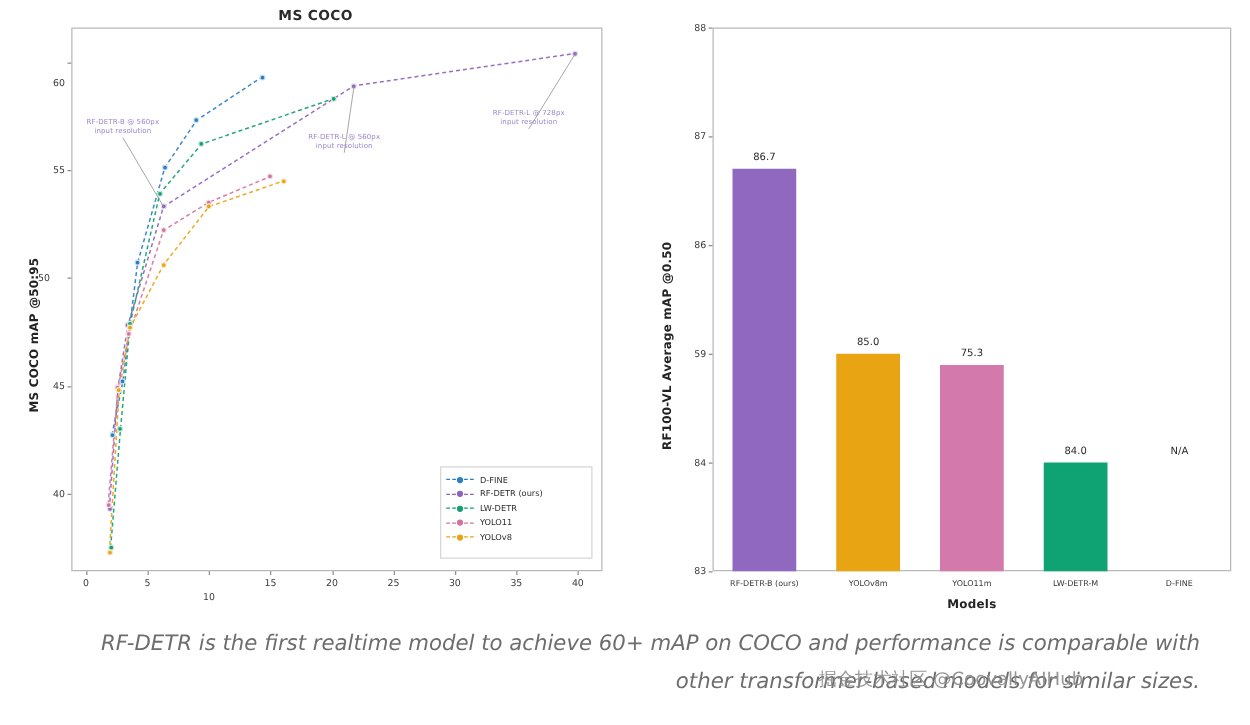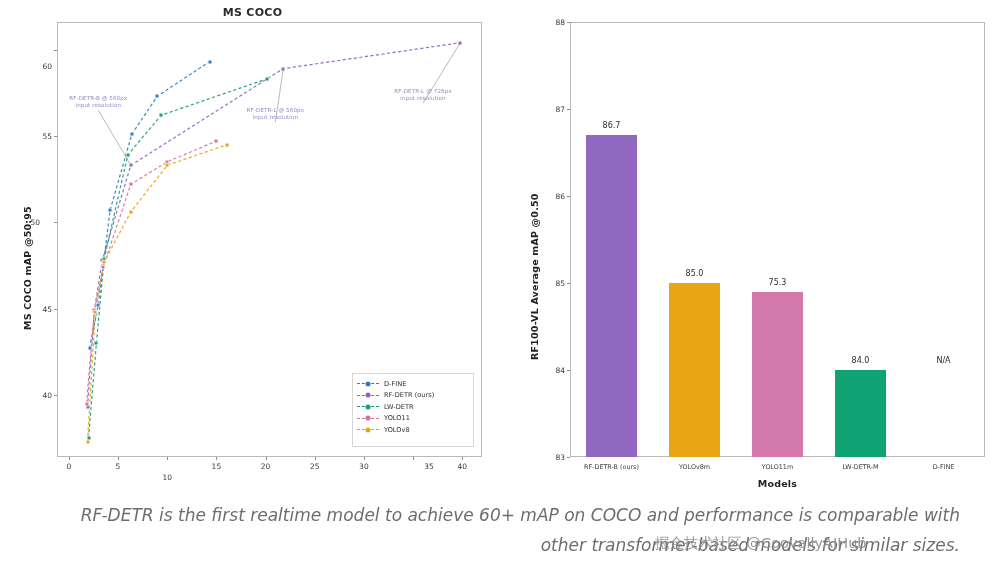--- a/index.html
+++ b/index.html
@@ -111,21 +111,21 @@
         <div class="tick-label tick-x" style="left:167.2px;top:462px;margin-top:11px;">10</div>
         <div class="tick-mark x" style="left:216.4px;top:457px;"></div>
         <div class="tick-label tick-x" style="left:216.4px;top:462px;">15</div>
         <div class="tick-mark x" style="left:265.6px;top:457px;"></div>
         <div class="tick-label tick-x" style="left:265.6px;top:462px;">20</div>
         <div class="tick-mark x" style="left:314.8px;top:457px;"></div>
         <div class="tick-label tick-x" style="left:314.8px;top:462px;">25</div>
         <div class="tick-mark x" style="left:363.9px;top:457px;"></div>
         <div class="tick-label tick-x" style="left:363.9px;top:462px;">30</div>
         <div class="tick-mark x" style="left:413.1px;top:457px;"></div>
-        <div class="tick-label tick-x" style="left:413.1px;top:462px;margin-left:16px;">35</div>
+        <div class="tick-label tick-x" style="left:413.1px;top:462px;">35</div>
         <div class="tick-mark x" style="left:462.3px;top:457px;"></div>
         <div class="tick-label tick-x" style="left:462.3px;top:462px;">40</div>
         <div class="tick-mark y" style="left:54px;top:394.9px;"></div>
         <div class="tick-label tick-y" style="left:33px;top:394.9px;width:19px;">40</div>
         <div class="tick-mark y" style="left:54px;top:308.5px;"></div>
         <div class="tick-label tick-y" style="left:33px;top:308.5px;width:19px;">45</div>
         <div class="tick-mark y" style="left:54px;top:222.2px;"></div>
         <div class="tick-label tick-y" style="left:21px;top:222.2px;width:19px;">50</div>
         <div class="tick-mark y" style="left:54px;top:135.9px;"></div>
         <div class="tick-label tick-y" style="left:33px;top:135.9px;width:19px;">55</div>
@@ -237,21 +237,21 @@
 
 
     <div class="plot-frame" id="bar-frame" style="left:65px;top:22px;width:415px;height:435px;"></div>
 
     <div id="bar-ticks">
         <div class="tick-mark y" style="left:62px;top:457.0px;"></div>
         <div class="tick-label tick-y" style="left:41px;top:457.0px;width:19px;">83</div>
         <div class="tick-mark y" style="left:62px;top:370.0px;"></div>
         <div class="tick-label tick-y" style="left:41px;top:370.0px;width:19px;">84</div>
         <div class="tick-mark y" style="left:62px;top:283.0px;"></div>
-        <div class="tick-label tick-y" style="left:41px;top:283.0px;width:19px;">85</div>
+        <div class="tick-label tick-y" style="left:41px;top:283.0px;width:19px;">59</div>
         <div class="tick-mark y" style="left:62px;top:196.0px;"></div>
         <div class="tick-label tick-y" style="left:41px;top:196.0px;width:19px;">86</div>
         <div class="tick-mark y" style="left:62px;top:109.0px;"></div>
         <div class="tick-label tick-y" style="left:41px;top:109.0px;width:19px;">87</div>
         <div class="tick-mark y" style="left:62px;top:22.0px;"></div>
         <div class="tick-label tick-y" style="left:41px;top:22.0px;width:19px;">88</div>
       </div>
     <div id="bar-bars">
         <div class="bar" style="left:80.8px;top:135.1px;width:51.5px;height:321.9px;background:#9068c0;"></div>
         <div class="bar-value" style="left:106.5px;top:121.1px;">86.7</div>

